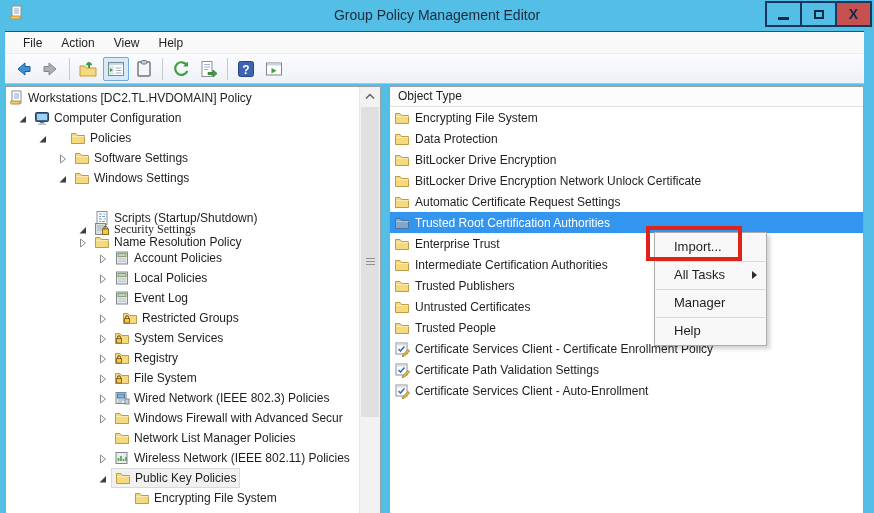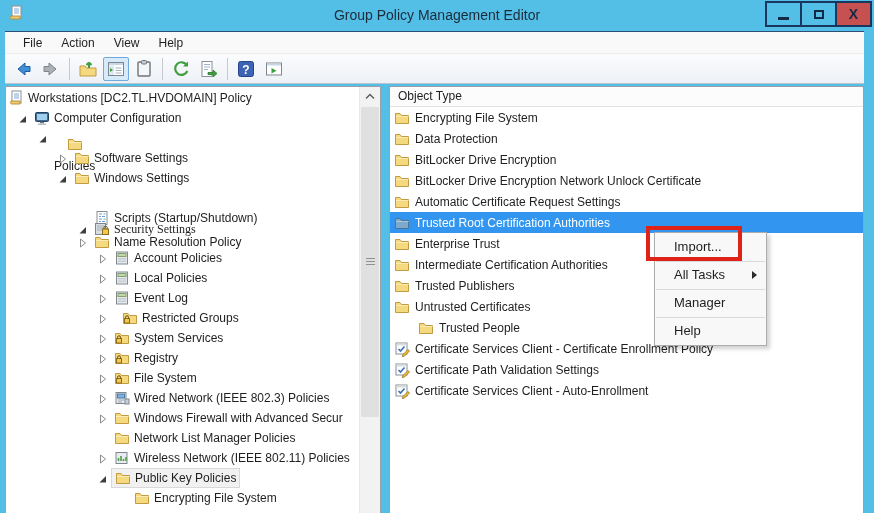--- a/index.html
+++ b/index.html
@@ -227,21 +227,21 @@
                 <rect x="4" y="13.4" width="8" height="1.6" fill="#B9C2CB"></rect>
               </svg>
             </span>
             <span class="tlabel">Computer Configuration</span>
           </span>
         </div>
         <div class="trow" style="top: 41px;">
           <span class="texp" style="left: 32px;"><svg width="10" height="10" viewBox="0 0 10 10">
               <path d="M8 2v6.5H1.5Z" fill="#3E3E3E"></path>
             </svg></span>
-          <span class="tgrp" style="left: 45px; flex-direction: column;">
+          <span class="tgrp" style="left: 61px;">
             <span class="ticon">
               <svg width="16" height="16" viewBox="0 0 16 16">
                 <path d="M1.5 3.5h4.5l1.5 2h7v8h-13Z" fill="#F5D97E" stroke="#C29A42"></path>
                 <path d="M2 6.5h12.5" stroke="#FBEBB2"></path>
               </svg>
             </span>
             <span class="tlabel">Policies</span>
           </span>
         </div>
         <div class="trow" style="top: 61px;">
@@ -599,21 +599,21 @@
           </div>
           <div class="lrow" style="top: 209px;">
             <span class="licon">
               <svg width="16" height="16" viewBox="0 0 16 16">
                 <path d="M1.5 3.5h4.5l1.5 2h7v8h-13Z" fill="#F5D97E" stroke="#C29A42"></path>
                 <path d="M2 6.5h12.5" stroke="#FBEBB2"></path>
               </svg>
             </span>
             <span>Untrusted Certificates</span>
           </div>
-          <div class="lrow" style="top: 230px; margin-left: 24px;">
+          <div class="lrow" style="top: 230px;">
             <span class="licon">
               <svg width="16" height="16" viewBox="0 0 16 16">
                 <path d="M1.5 3.5h4.5l1.5 2h7v8h-13Z" fill="#F5D97E" stroke="#C29A42"></path>
                 <path d="M2 6.5h12.5" stroke="#FBEBB2"></path>
               </svg>
             </span>
             <span>Trusted People</span>
           </div>
           <div class="lrow" style="top: 251px;">
             <span class="licon">

